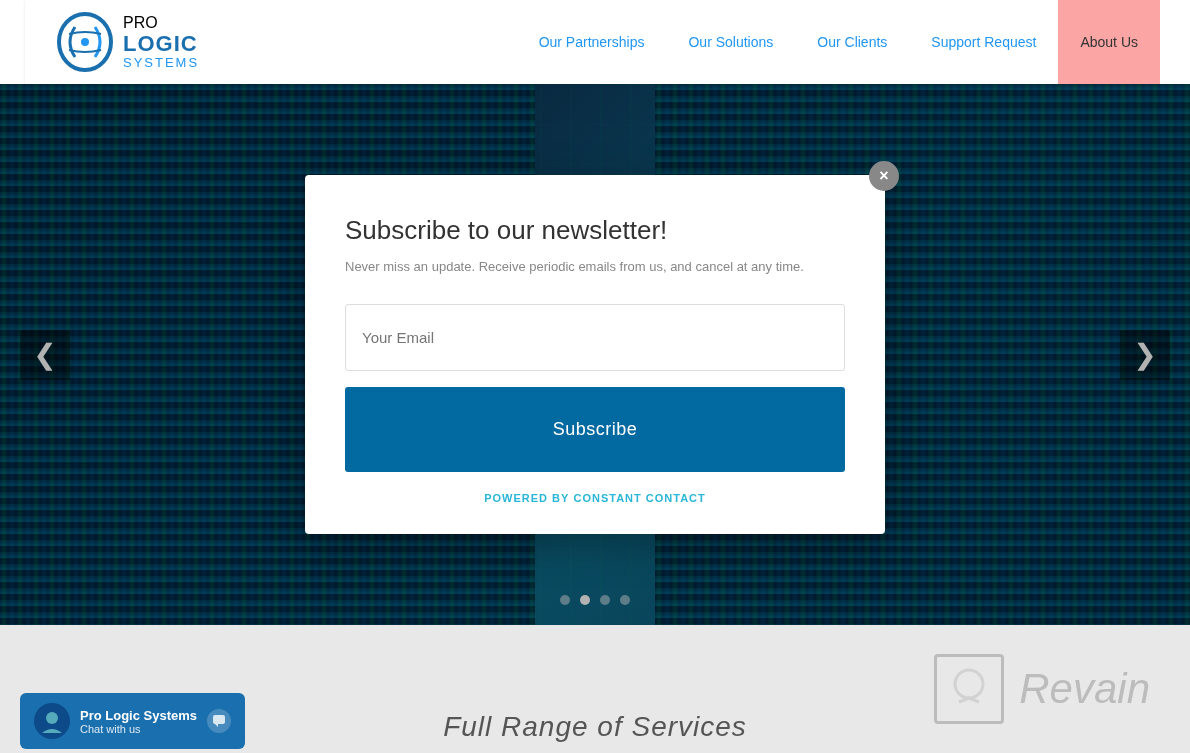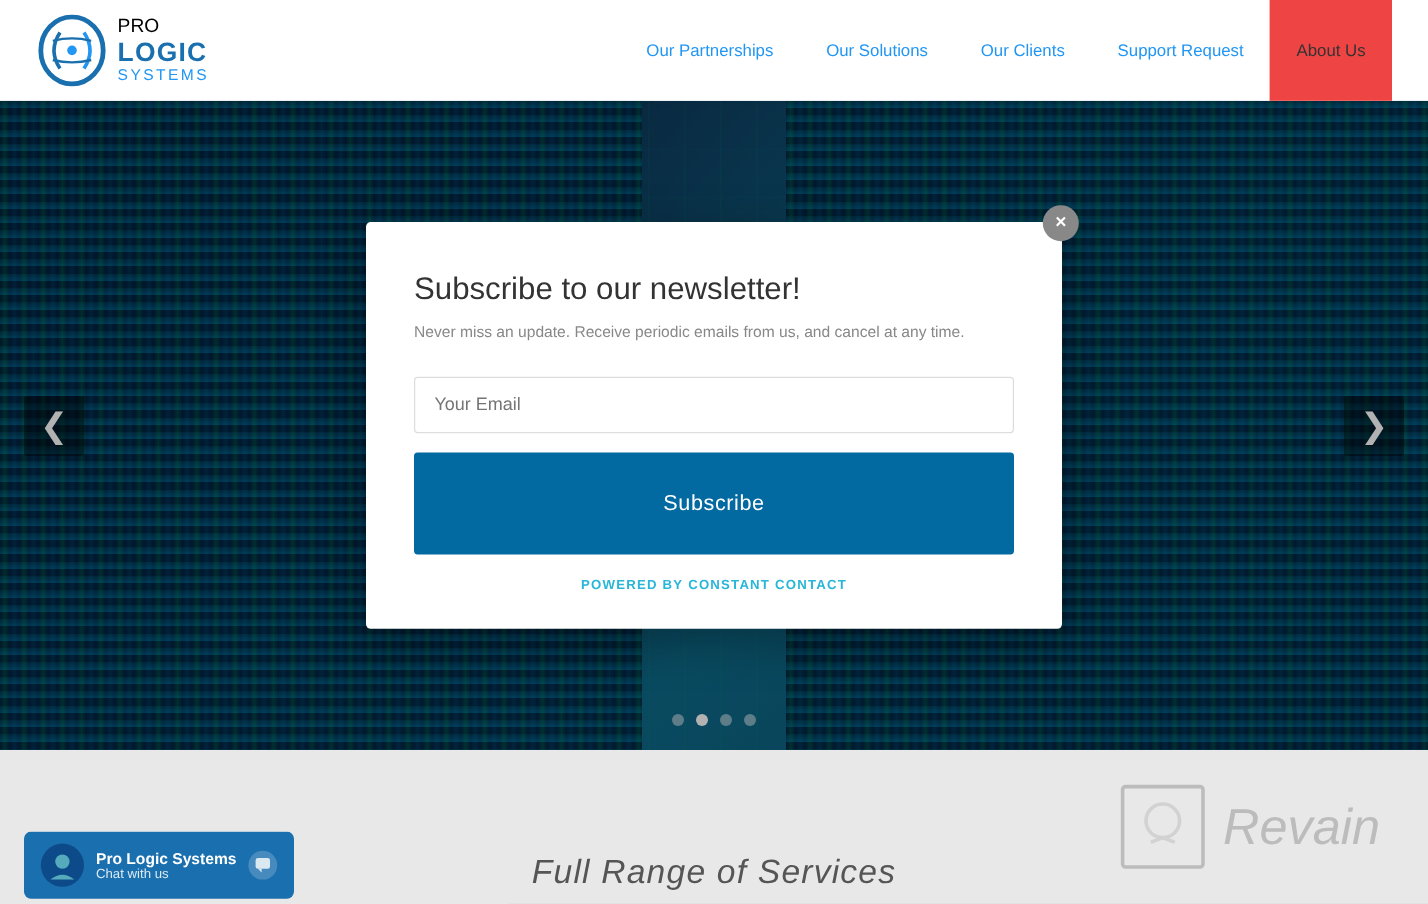--- a/index.html
+++ b/index.html
@@ -8,20 +8,21 @@
     
     .header {
       display: flex;
       align-items: center;
       height: 84px;
       background: #fff;
       padding: 0 30px;
       position: relative;
       z-index: 10;
       box-shadow: 0 1px 3px rgba(0,0,0,0.1);
+      margin-left: 25px;
     }
     .logo-area {
       display: flex;
       align-items: center;
       margin-right: auto;
     }
     .logo-icon {
       width: 60px;
       height: 60px;
       margin-right: 8px;
@@ -39,21 +40,21 @@
       text-decoration: none;
       font-size: 14px;
       padding: 0 22px;
       height: 84px;
       display: flex;
       align-items: center;
       white-space: nowrap;
       transition: background 0.2s;
     }
     nav a.active {
-      background: #ef4444;
+      background: #fca5a5;
       color: #333;
     }
 
     
     .hero {
       position: relative;
       height: 541px;
       background: linear-gradient(135deg, #0a1628 0%, #0d3a5c 30%, #0e6b8a 60%, #0a4a6b 100%);
       overflow: hidden;
       display: flex;
@@ -275,21 +276,21 @@
       font-weight: 400;
     }
     .modal-subtitle {
       font-size: 13px;
       color: #888;
       margin-bottom: 28px;
       line-height: 1.4;
     }
     .modal-input {
       width: 100%;
-      padding: 14px 16px;
+      padding: 24px 16px;
       border: 1px solid #ddd;
       border-radius: 3px;
       font-size: 15px;
       color: #ec4899;
       margin-bottom: 16px;
       outline: none;
     }
     .modal-subscribe-btn {
       width: 100%;
       padding: 32px;

